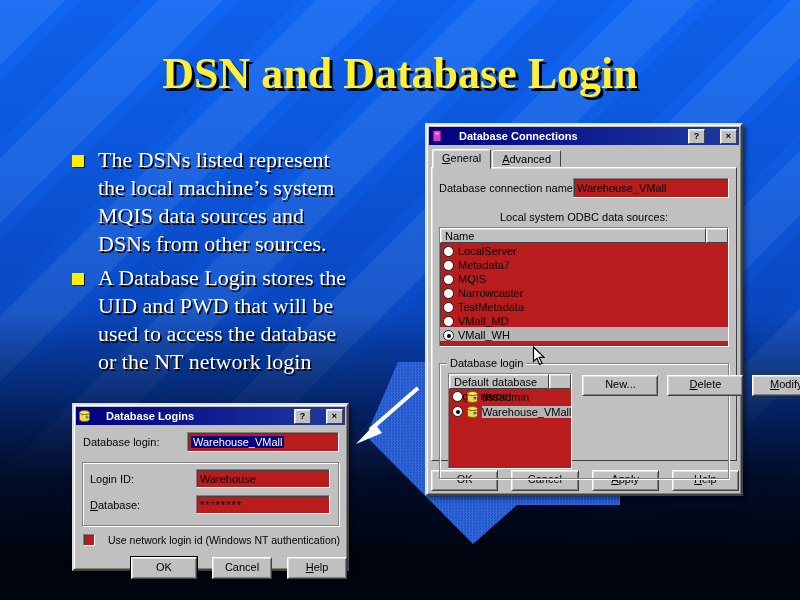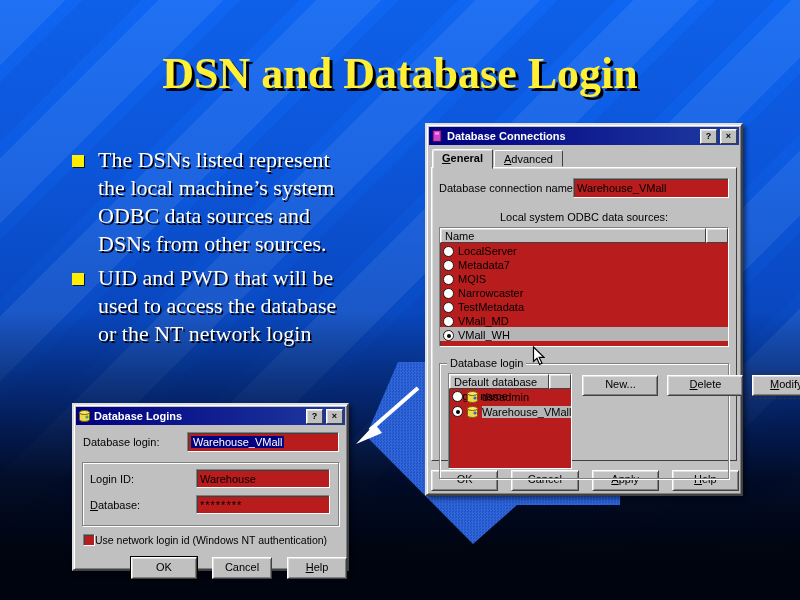--- a/index.html
+++ b/index.html
@@ -19,37 +19,37 @@
     text-shadow:3px 3px 0 #000;}
   .bullets{position:absolute;left:70px;top:146px;width:345px;}
   .bullet{display:flex;margin-bottom:6px;}
   .sq{flex:0 0 12px;width:12px;height:12px;background:#ffee00;margin:9px 14px 0 2px;box-shadow:1px 1px 0 #00133a;}
   .blines{font-family:"Liberation Serif",serif;font-size:22px;line-height:28px;color:#fff;
     text-shadow:1.5px 1.5px 0 #000;}
   
   .dlg{position:absolute;background:#c0c0c0;border:2px solid;border-color:#dfdfdf #404040 #404040 #dfdfdf;
     box-shadow:inset 1px 1px 0 #fff,inset -1px -1px 0 #808080,3px 3px 4px rgba(0,0,10,.45);
     font-size:11px;color:#000;}
-  .tbar{height:18px;margin:2px;display:flex;align-items:center;gap:3px;padding:0 2px;
+  .tbar{height:18px;margin:2px;display:flex;align-items:center;gap:15px;padding:0 2px;
     background:linear-gradient(90deg,#000080,#1f3aa0);color:#fff;font-weight:bold;}
   .tbar .ttl{flex:1;white-space:nowrap;overflow:hidden;}
   .tbtn{width:15px;height:13px;background:#c0c0c0;color:#000;font-size:9px;font-weight:bold;line-height:12px;
     text-align:center;border:1px solid;border-color:#fff #404040 #404040 #fff;box-shadow:inset 1px 1px 0 #dfdfdf;cursor:default;}
   .sunk{background:#b91c1c;border:1px solid;border-color:#808080 #fff #fff #808080;box-shadow:inset 1px 1px 0 #404040;}
   .btn{display:inline-block;background:#c0c0c0;border:1px solid;border-color:#fff #404040 #404040 #fff;
     box-shadow:inset 1px 1px 0 #dfdfdf,inset -1px -1px 0 #808080;font-size:11px;text-align:center;
     font-family:"Liberation Sans",sans-serif;padding:0;cursor:default;}
   .accel::first-letter{text-decoration:underline;}
   .tb{height:18px;display:flex;align-items:center;padding:0 3px;font-size:11px;}
   
   #dlgc{left:425px;top:123px;width:314px;height:369px;}
   .tabs{display:flex;align-items:flex-end;margin:4px 4px 0 5px;height:18px;position:relative;z-index:2;}
   .tab{padding:2px 9px 1px;background:#c0c0c0;border:1px solid;border-color:#fff #404040 transparent #fff;
     border-radius:2px 2px 0 0;margin-right:1px;}
-  .tab.active{padding-bottom:4px;margin-bottom:-2px;box-shadow:inset 1px 1px 0 #dfdfdf;font-weight:bold;}
+  .tab.active{padding-bottom:4px;margin-bottom:-2px;box-shadow:inset 1px 1px 0 #dfdfdf;}
   .panel{position:relative;margin:0 4px;height:294px;background:#c0c0c0;border:1px solid;
     border-color:#fff #404040 #404040 #fff;box-shadow:inset 1px 1px 0 #dfdfdf;padding:10px 7px 0 7px;box-sizing:border-box;}
   .frow{display:flex;align-items:center;}
   .frow .lab{flex:0 0 134px;}
   .lbl{display:block;}
   .dsnlist{margin-top:4px;height:118px;display:flex;flex-direction:column;position:relative;}
   .lhdr{display:flex;height:15px;flex:0 0 15px;}
   .hcell{flex:1;padding:0 0 0 4px;font-size:11px;line-height:14px;background:#c0c0c0;border:1px solid;
     border-color:#fff #404040 #404040 #fff;box-shadow:inset 1px 1px 0 #dfdfdf;}
   .hcell.narrow{flex:0 0 20px;padding:0;}
@@ -74,21 +74,21 @@
   #dlgl{left:72px;top:403px;width:273px;height:164px;}
   #dlgl .row1{display:flex;align-items:center;margin:7px 8px 0 9px;justify-content:center;}
   #dlgl .row1 .lab{flex:0 0 104px;}
   #dlgl .tb{flex:1;}
   .selval{background:#000080;color:#fff;padding:0 2px;}
   .frame{margin:10px 8px 0 8px;height:56px;border:1px solid #808080;box-shadow:1px 1px 0 #fff,inset 1px 1px 0 #fff;
     padding:6px 8px 0 7px;box-sizing:content-box;}
   .frame .frow{margin-bottom:7px;}
   .frame .lab{flex:0 0 106px;}
   .frame .tb{height:17px;}
-  .chkrow{display:flex;align-items:center;gap:0;margin:8px 0 0 9px;font-size:10.5px;white-space:nowrap;}
+  .chkrow{display:flex;align-items:center;gap:13px;margin:8px 0 0 9px;font-size:10.5px;white-space:nowrap;}
   .chk{width:10px;height:10px;flex:0 0 auto;}
   .btnrow{display:flex;gap:15px;margin:11px 0 0 57px;}
   .btnrow .btn{height:20px;line-height:18px;width:58px;}
   .btnrow .btn.default{width:64px;outline:1px solid #000;}
   .pwd{letter-spacing:1px;}
   
   .annot{position:absolute;left:348px;top:382px;width:80px;height:68px;}
 </style>
 </head>
 <body>
@@ -97,27 +97,28 @@
   <div class="chevron"></div>
 
   <div class="title">DSN and Database Login</div>
 
   <div class="bullets">
     <div class="bullet">
       <span class="sq"></span>
       <div class="blines">
         <div>The DSNs listed represent</div>
         <div>the local machine’s system</div>
-        <div>ODBC data sources and</div>
+        <div>MQIS data sources and</div>
         <div>DSNs from other sources.</div>
       </div>
     </div>
     <div class="bullet">
       <span class="sq"></span>
       <div class="blines">
+        <div>A Database Login stores the</div>
         <div>UID and PWD that will be</div>
         <div>used to access the database</div>
         <div>or the NT network login</div>
       </div>
     </div>
   </div>
 
   <svg class="annot" viewBox="0 0 80 68">
     <path d="M70 6 L22 48" stroke="#ffffff" stroke-width="4" fill="none"></path>
     <polygon points="8,62 27,42 34,51" fill="#ffffff"></polygon>

